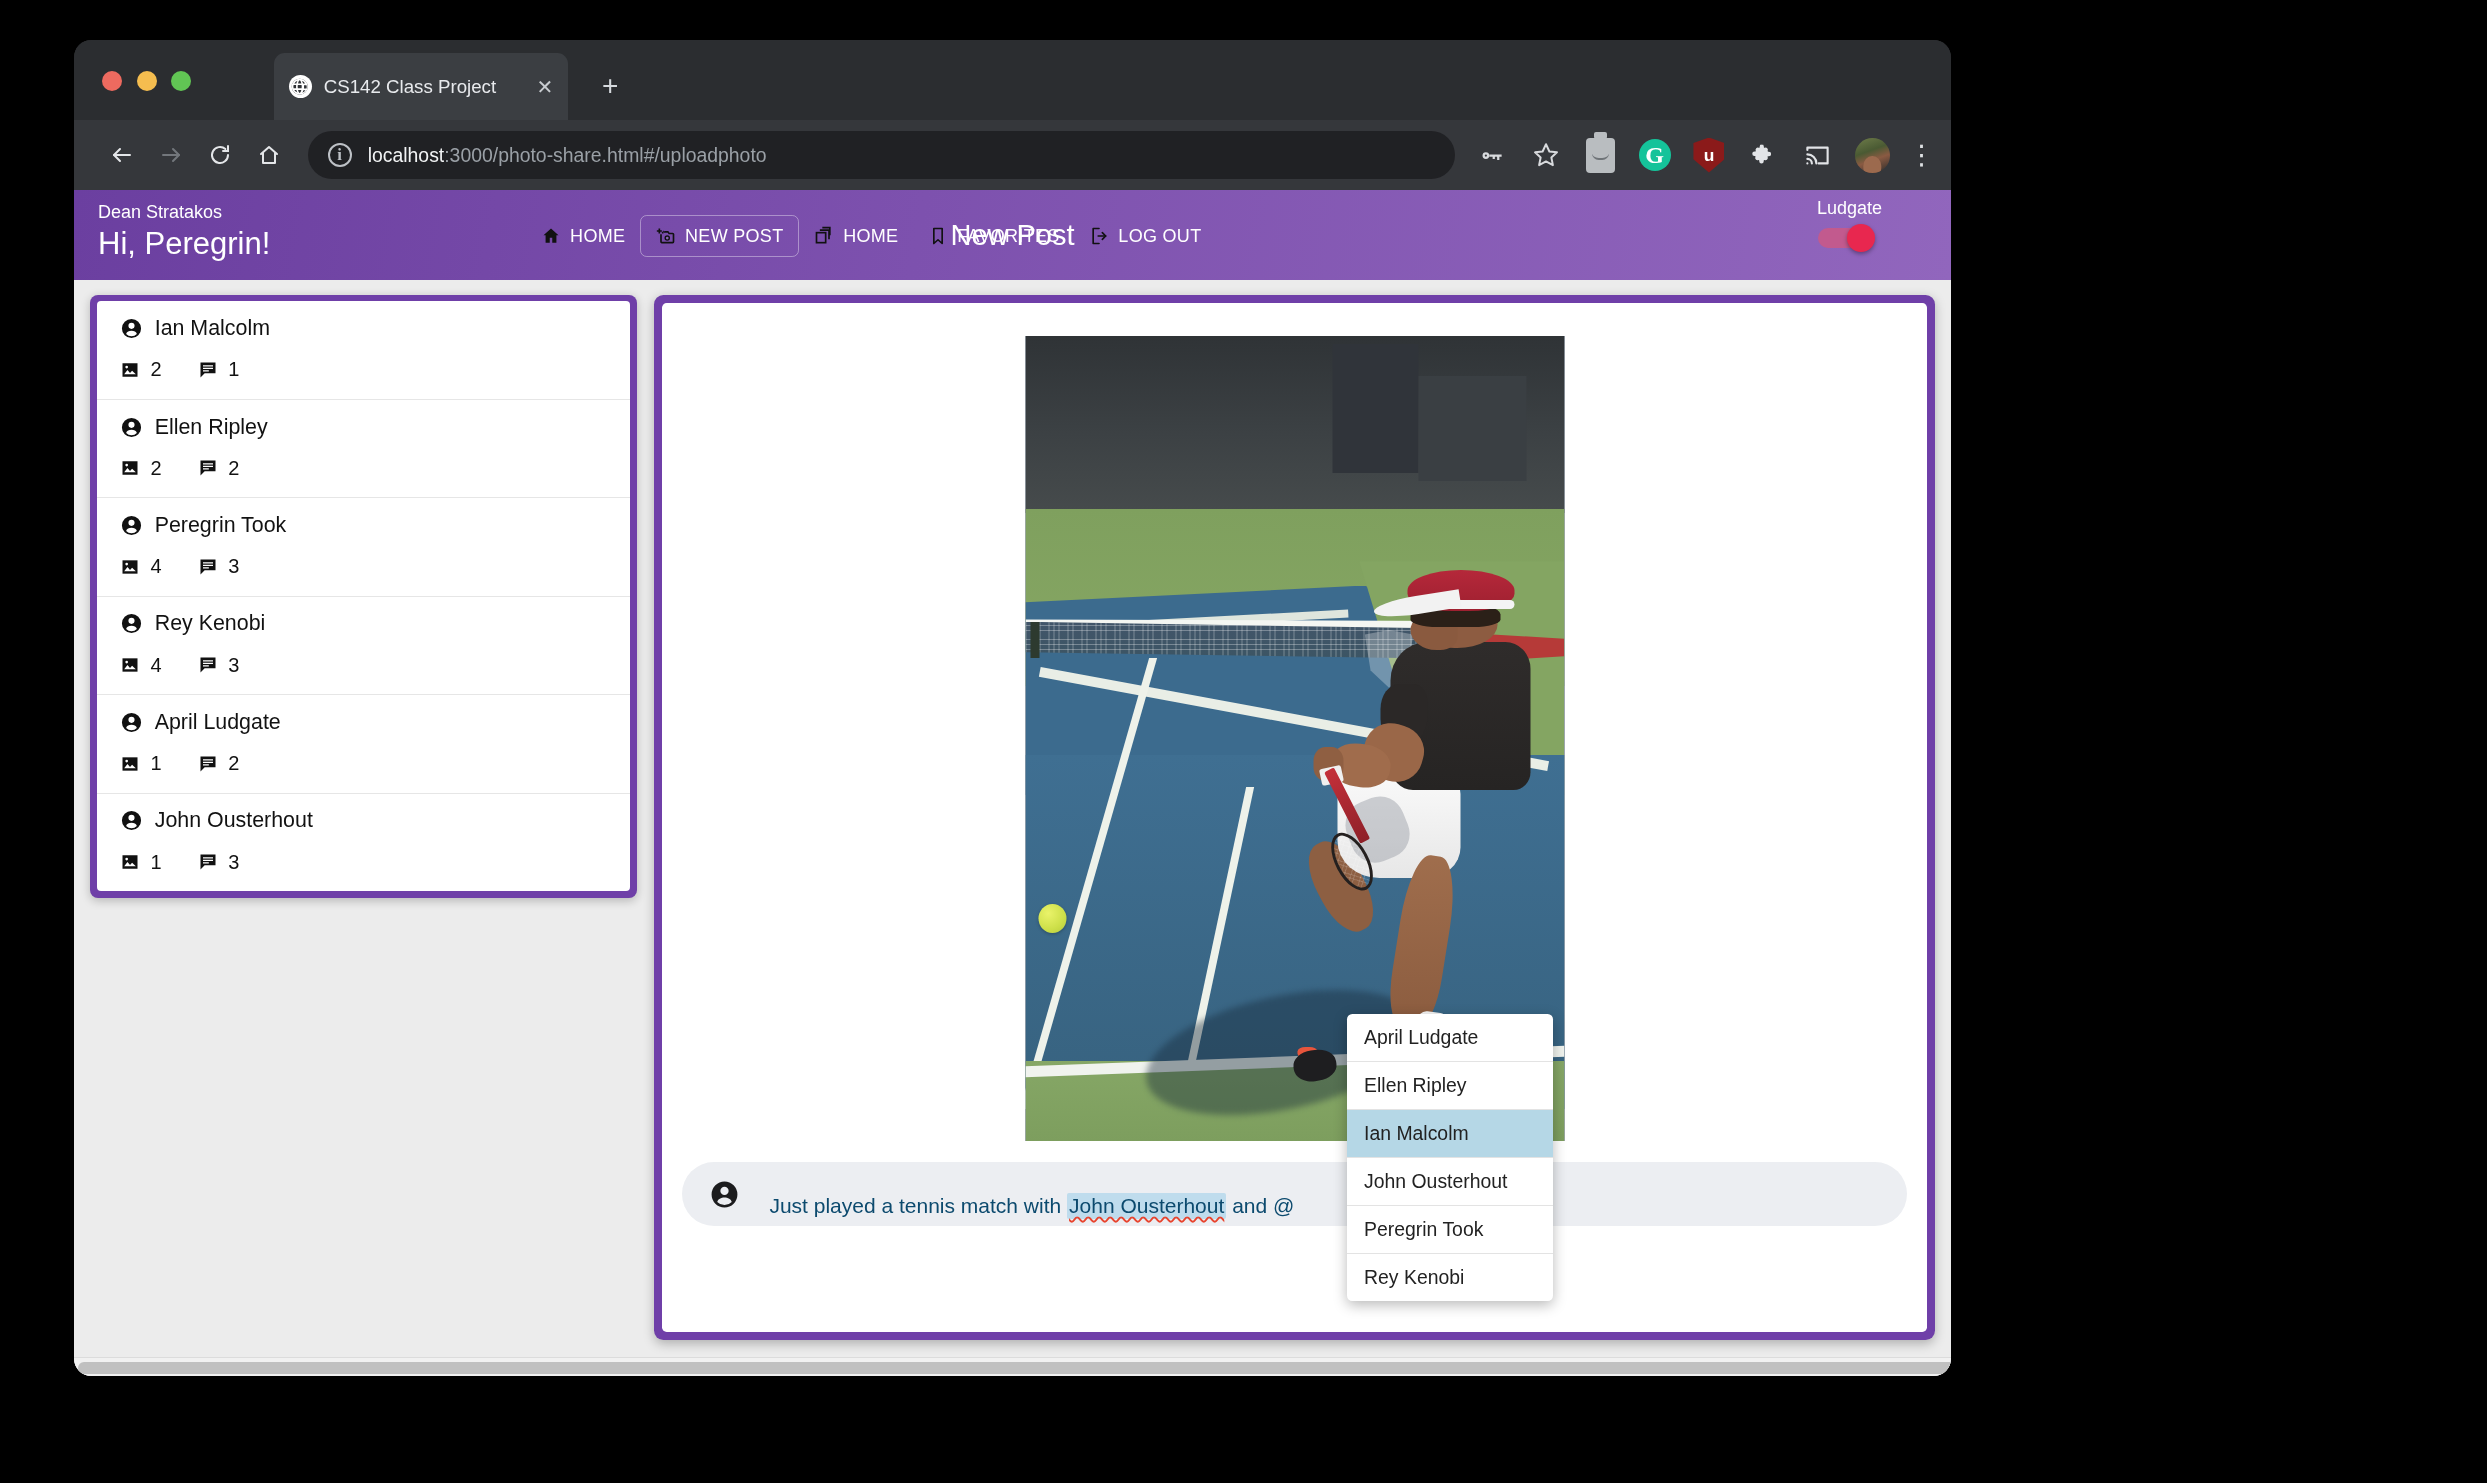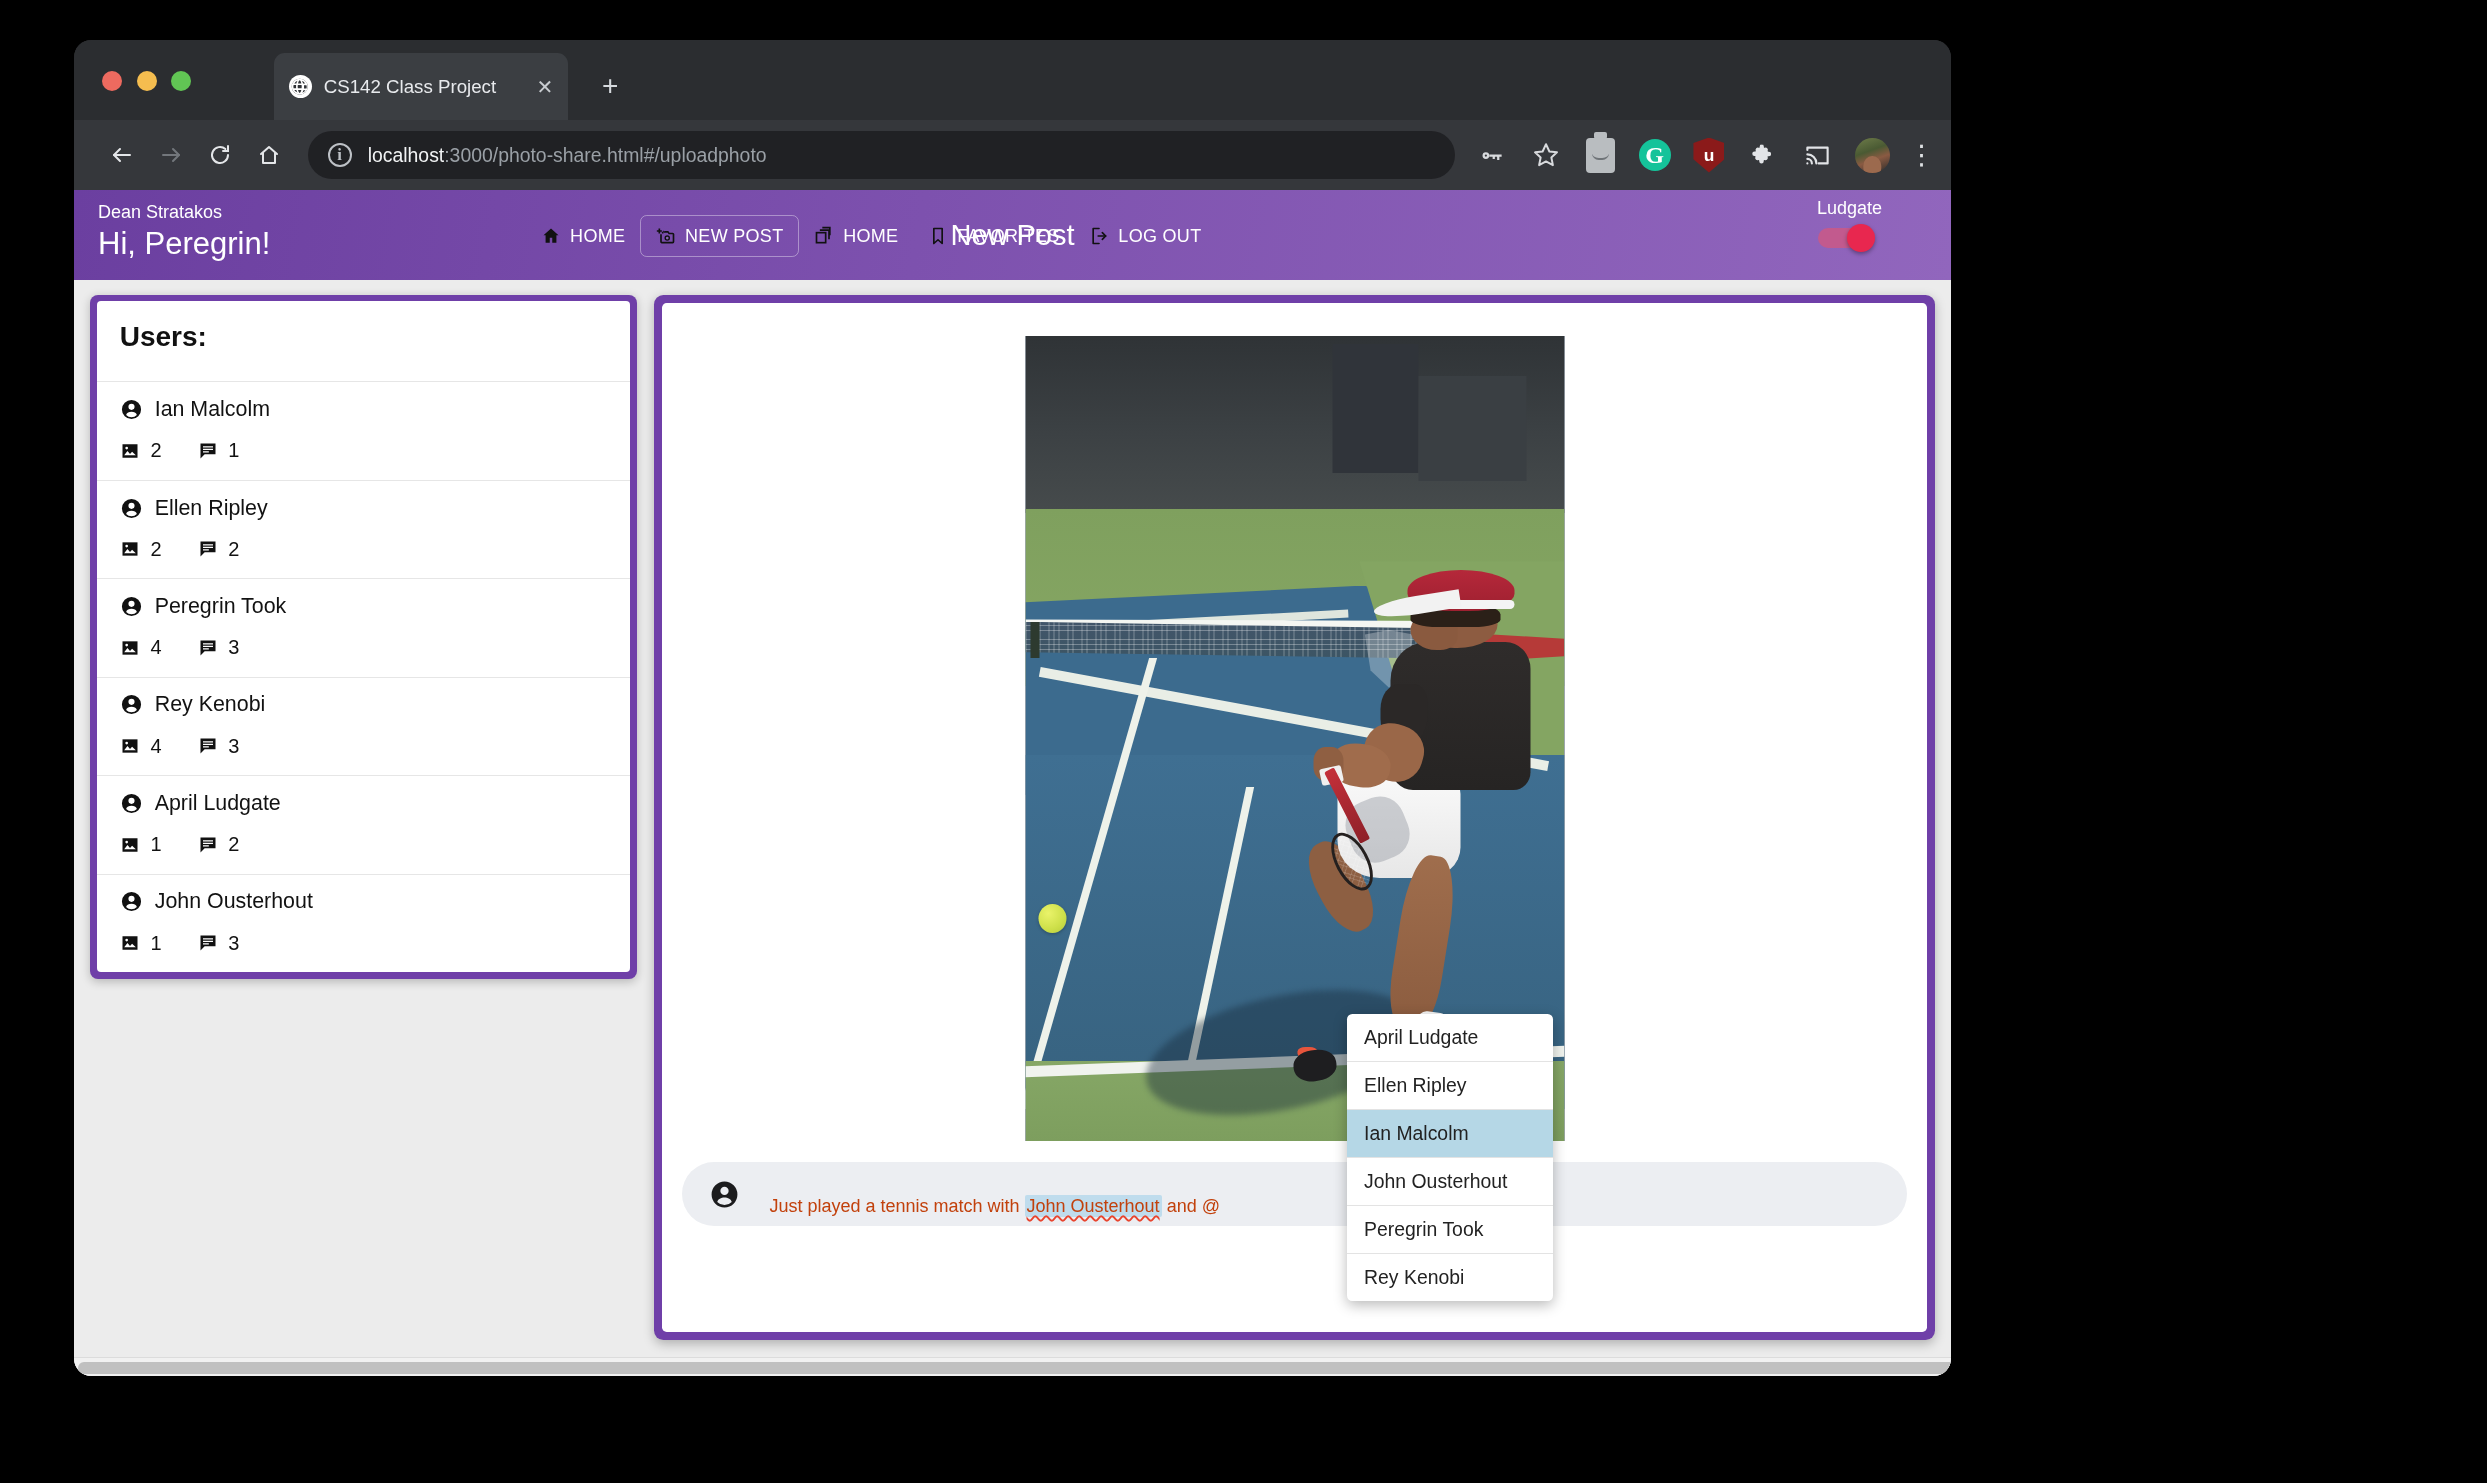--- a/index.html
+++ b/index.html
@@ -585,21 +585,21 @@
     position: relative;
     margin-top: 17.4px;
     height: 64px;
     background: #eceef2;
     border-radius: 32px;
     display: flex; align-items: center;
     padding: 0 27px;
     gap: 29px;
   }
   #caption-text {
-    font-size: 18px; color: #c2410c;
+    font-size: 21px; color: #0c4a6e;
     white-space: nowrap;
     margin-top: 24px;
   }
   .mention-chip {
     background: #bfdced;
     border-radius: 2px;
     padding: 1.3px 2px;
     text-decoration: underline;
     text-decoration-color: #e8442e;
     text-decoration-style: wavy;
@@ -791,23 +791,20 @@
           <div id="advanced-track"></div>
           <div id="advanced-knob"></div>
         </div>
       </div>
     </div>
 
     <div id="content">
 
       <div id="users-card">
         <div id="users-inner">
-          <div id="users-title-row">
-            <div id="users-title">Users:</div>
-          </div>
 
           <div class="user-row">
             <div class="user-name-line">
               <span>
                 <svg width="23" height="23" viewBox="0 0 24 24" fill="#111">
                     <path d="M12 2a10 10 0 100 20 10 10 0 000-20zm0 4a3.2 3.2 0 110 6.4A3.2 3.2 0 0112 6zm0 14.2a7.8 7.8 0 01-5.6-2.4c.5-2.2 3-3.4 5.6-3.4s5.1 1.2 5.6 3.4A7.8 7.8 0 0112 20.2z"></path>
                   </svg>
               </span>
               <span class="user-name">Ian Malcolm</span>
             </div>

